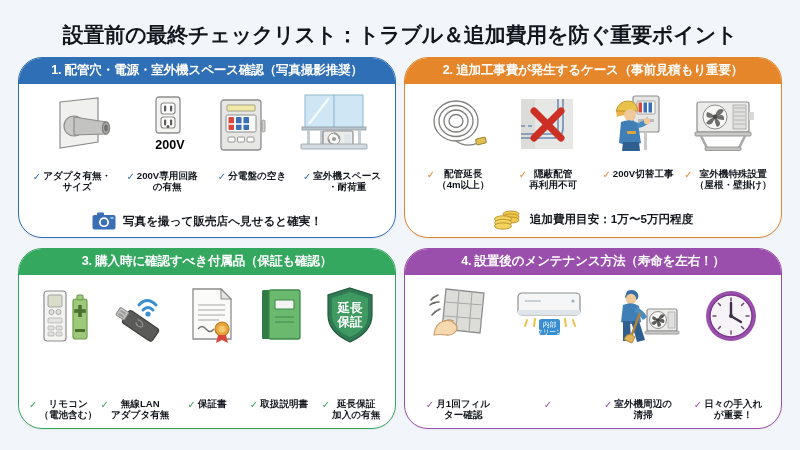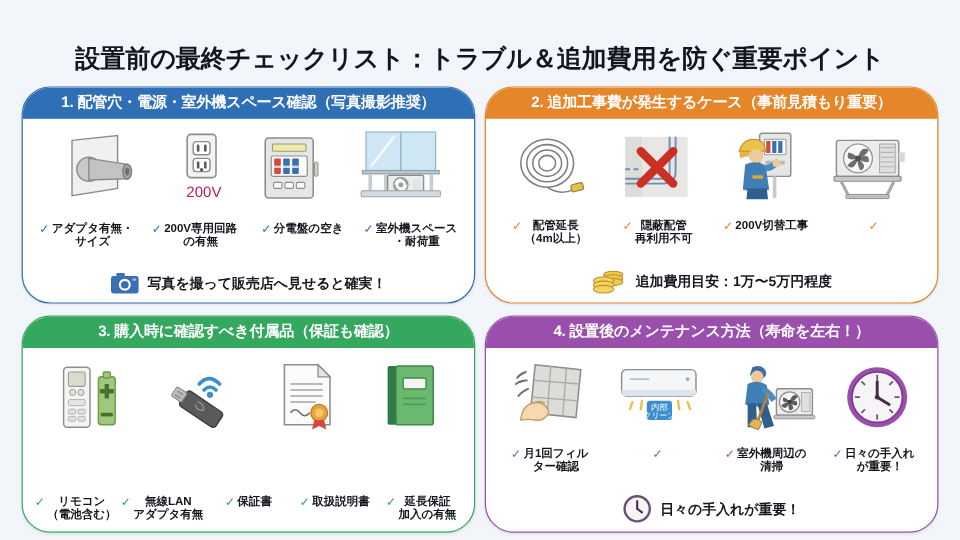--- a/index.html
+++ b/index.html
@@ -2,21 +2,21 @@
 <html lang="ja"><head>
 <meta charset="utf-8">
 <style>
   * { box-sizing: border-box; margin: 0; padding: 0; }
   html, body {
     width: 800px; height: 450px;
     overflow: hidden;
     background: #f2f6fa;
     font-family: "Liberation Sans", "DejaVu Sans", sans-serif;
   }
-  .page { position: relative; width: 800px; height: 436px; padding: 2px; margin-top: 15px; }
+  .page { position: relative; width: 800px; height: 436px; padding: 2px; }
 
   .page-title {
     text-align: center;
     font-size: 21px;
     font-weight: bold;
     color: #13161c;
     letter-spacing: -0.2px;
     padding: 22px 10px 12px;
     line-height: 1;
     white-space: nowrap;
@@ -132,21 +132,21 @@
             <svg width="34" height="42" viewBox="0 0 34 42">
               <rect x="5" y="1" width="24" height="36" rx="3" fill="#f4f4f2" stroke="#8d8d8d" stroke-width="1.3"></rect>
               <rect x="10" y="7" width="14" height="11" rx="2.5" fill="#fff" stroke="#8d8d8d" stroke-width="1.2"></rect>
               <rect x="13" y="9.5" width="2.2" height="6" rx="1" fill="#5c5c5a"></rect>
               <rect x="19" y="9.5" width="2.2" height="6" rx="1" fill="#5c5c5a"></rect>
               <rect x="10" y="21" width="14" height="11" rx="2.5" fill="#fff" stroke="#8d8d8d" stroke-width="1.2"></rect>
               <rect x="13" y="23.5" width="2.2" height="6" rx="1" fill="#5c5c5a"></rect>
               <rect x="19" y="23.5" width="2.2" height="6" rx="1" fill="#5c5c5a"></rect>
               <circle cx="17" cy="30.5" r="1.5" fill="#5c5c5a"></circle>
             </svg>
-            <div style="font-size:12.5px;font-weight:normal;color:#be185d;line-height:1">200V</div>
+            <div style="font-size:12.5px;font-weight:bold;color:#000000;line-height:1">200V</div>
           </div>
           <div class="icon-cell">
             <svg width="48" height="54" viewBox="0 0 48 54">
               <rect x="3" y="2" width="40" height="50" rx="3" fill="#e6e6e4" stroke="#8d8d8d" stroke-width="1.3"></rect>
               <rect x="44" y="22" width="3" height="12" rx="1.5" fill="#cfcfcd" stroke="#8d8d8d" stroke-width="0.8"></rect>
               <rect x="9" y="7" width="28" height="6" rx="1" fill="#f0e9a8" stroke="#9a9a80" stroke-width="0.9"></rect>
               <rect x="8" y="17" width="30" height="17" rx="1.5" fill="#fbfbfa" stroke="#8d8d8d" stroke-width="1"></rect>
               <rect x="10.5" y="19" width="5.5" height="13" rx="1" fill="#d8473c"></rect>
               <rect x="18" y="19" width="5.5" height="13" rx="1" fill="#3a6fb5"></rect>
               <rect x="25.5" y="19" width="5.5" height="13" rx="1" fill="#3a6fb5"></rect>
@@ -303,20 +303,22 @@
             <span class="tick">✓</span>
             <span class="label-text">隠蔽配管
 再利用不可</span>
           </div>
           <div class="label-item">
             <span class="tick">✓</span>
             <span class="label-text">200V切替工事</span>
           </div>
           <div class="label-item">
             <span class="tick">✓</span>
+            <span class="label-text">室外機特殊設置
+（屋根・壁掛け）</span>
           </div>
         </div>
 
         <div class="footer-banner">
           <svg width="30" height="22" viewBox="0 0 30 22">
             <g stroke="#b8912f" stroke-width="0.9">
               <ellipse cx="18" cy="6" rx="8" ry="3" fill="#f0c94a"></ellipse>
               <ellipse cx="18" cy="9" rx="8" ry="3" fill="#f0c94a"></ellipse>
               <ellipse cx="18" cy="12" rx="8" ry="3" fill="#f0c94a"></ellipse>
               <ellipse cx="10" cy="11" rx="8.5" ry="3.2" fill="#f4d35e"></ellipse>
@@ -389,20 +391,28 @@
           </div>
           <div class="icon-cell">
             <svg width="48" height="56" viewBox="0 0 48 56">
               <rect x="5" y="3" width="8" height="49" rx="1.5" fill="#2f7a45"></rect>
               <rect x="12" y="3" width="31" height="49" rx="2" fill="#6bb86f" stroke="#3f8a4a" stroke-width="1.3"></rect>
               <rect x="18" y="13" width="19" height="9" rx="1.2" fill="#f4f4f2" stroke="#3f8a4a" stroke-width="1.1"></rect>
               <line x1="18" y1="30" x2="37" y2="30" stroke="#4f9a58" stroke-width="1.4"></line>
               <line x1="18" y1="35" x2="37" y2="35" stroke="#4f9a58" stroke-width="1.4"></line>
             </svg>
           </div>
+          <div class="icon-cell">
+            <svg width="48" height="56" viewBox="0 0 48 56">
+              <path d="M24 1 L46 8 L46 28 Q46 45 24 55 Q2 45 2 28 L2 8 Z" fill="#2f7a52" stroke="#1f5a3a" stroke-width="1.2"></path>
+              <path d="M24 5 L42 11 L42 28 Q42 42 24 50 Q6 42 6 28 L6 11 Z" fill="#3f9a62"></path>
+              <text x="24" y="25" font-family="'Liberation Sans',sans-serif" font-size="12.5" font-weight="bold" fill="#ffffff" text-anchor="middle">延長</text>
+              <text x="24" y="39" font-family="'Liberation Sans',sans-serif" font-size="12.5" font-weight="bold" fill="#ffffff" text-anchor="middle">保証</text>
+            </svg>
+          </div>
         </div>
 
         <div class="labels-row">
           <div class="label-item">
             <span class="tick">✓</span>
             <span class="label-text">リモコン
 （電池含む）</span>
           </div>
           <div class="label-item">
             <span class="tick">✓</span>
@@ -527,26 +537,18 @@
             <span class="label-text">室外機周辺の
 清掃</span>
           </div>
           <div class="label-item">
             <span class="tick">✓</span>
             <span class="label-text">日々の手入れ
 が重要！</span>
           </div>
         </div>
 
-        <div class="footer-banner">
-          <svg width="24" height="24" viewBox="0 0 24 24">
-            <circle cx="12" cy="12" r="10.5" fill="#f7f4f8" stroke="#6b4f76" stroke-width="2"></circle>
-            <line x1="12" y1="12" x2="12" y2="5.5" stroke="#3e2e46" stroke-width="1.7" stroke-linecap="round"></line>
-            <line x1="12" y1="12" x2="16" y2="15" stroke="#3e2e46" stroke-width="1.7" stroke-linecap="round"></line>
-          </svg>
-          <span class="fb-text">日々の手入れが重要！</span>
-        </div>
 
       </div>
     </div>
 
   </div>
 </div>
 
 </body></html>

